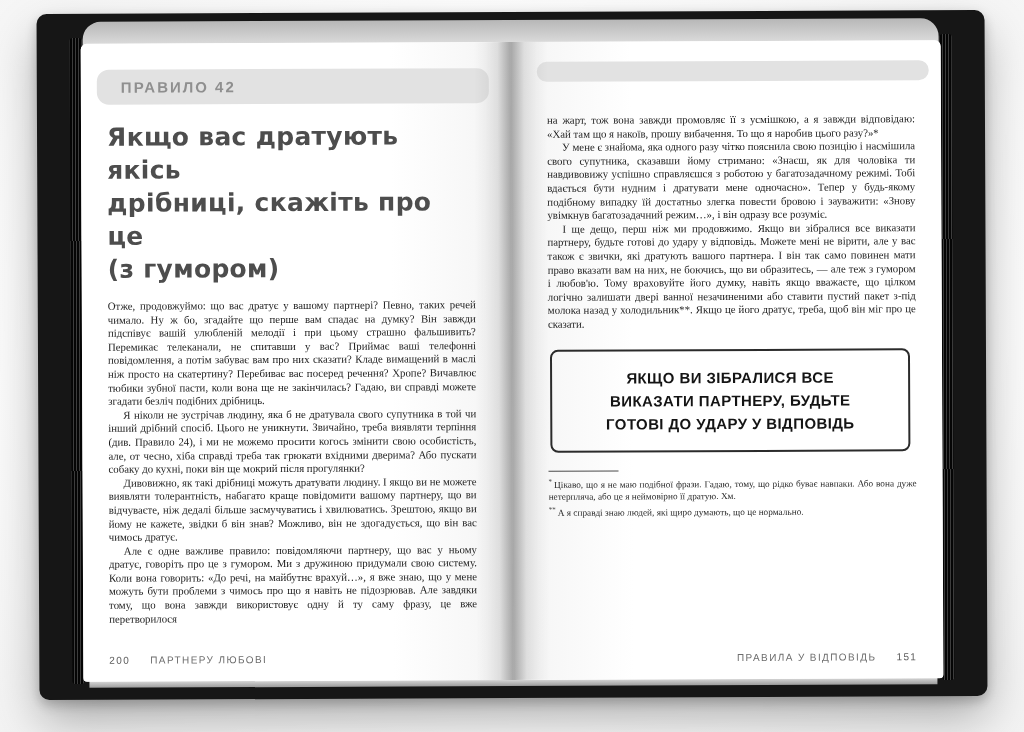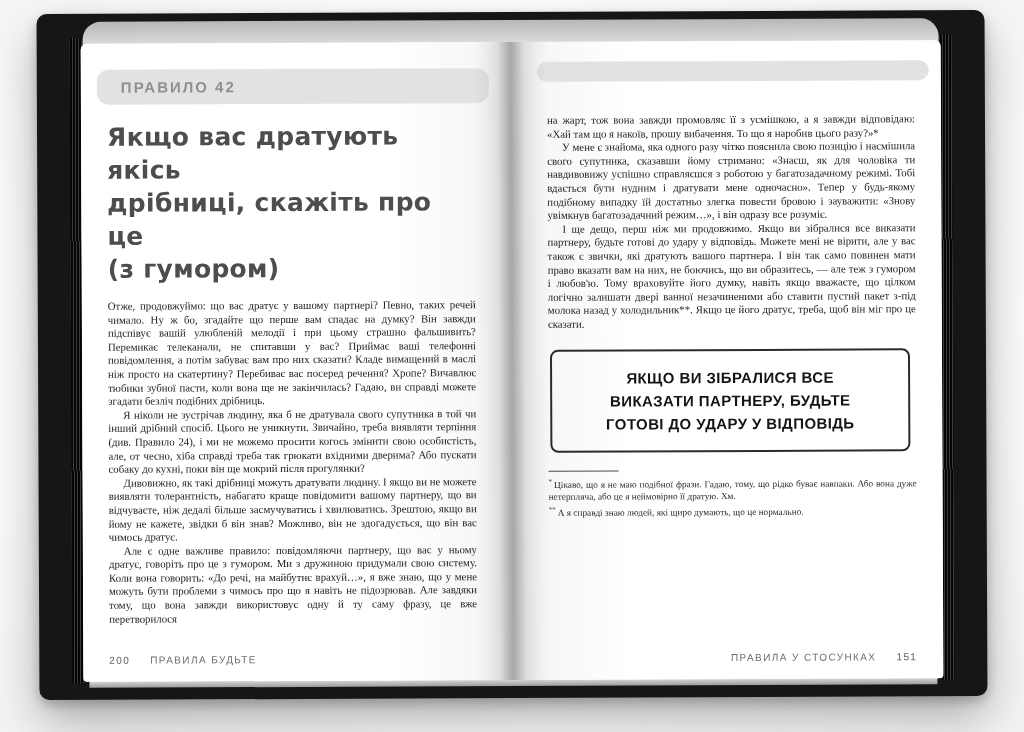--- a/index.html
+++ b/index.html
@@ -99,21 +99,21 @@
           <span class="tl">(з гумором)</span>
         </h1>
         <div class="body">
           <p class="flush">Отже, продовжуймо: що вас дратує у вашому партнері? Певно, таких речей чимало. Ну ж бо, згадайте що перше вам спадає на думку? Він завжди підспівує вашій улюбленій мелодії і при цьому страшно фальшивить? Перемикає телеканали, не спитавши у вас? Приймає ваші телефонні повідомлення, а потім забуває вам про них сказати? Кладе вимащений в маслі ніж просто на скатертину? Перебиває вас посеред речення? Хропе? Вичавлює тюбики зубної пасти, коли вона ще не закінчилась? Гадаю, ви справді можете згадати безліч подібних дрібниць.</p>
           <p>Я ніколи не зустрічав людину, яка б не дратувала свого супутника в той чи інший дрібний спосіб. Цього не уникнути. Звичайно, треба виявляти терпіння (див. Правило 24), і ми не можемо просити когось змінити свою особистість, але, от чесно, хіба справді треба так грюкати вхідними дверима? Або пускати собаку до кухні, поки він ще мокрий після прогулянки?</p>
           <p>Дивовижно, як такі дрібниці можуть дратувати людину. І якщо ви не можете виявляти толерантність, набагато краще повідомити вашому партнеру, що ви відчуваєте, ніж дедалі більше засмучуватись і хвилюватись. Зрештою, якщо ви йому не кажете, звідки б він знав? Можливо, він не здогадується, що він вас чимось дратує.</p>
           <p>Але є одне важливе правило: повідомляючи партнеру, що вас у ньому дратує, говоріть про це з гумором. Ми з дружиною придумали свою систему. Коли вона говорить: «До речі, на майбутнє врахуй…», я вже знаю, що у мене можуть бути проблеми з чимось про що я навіть не підозрював. Але завдяки тому, що вона завжди використовує одну й ту саму фразу, це вже перетворилося</p>
         </div>
         <div class="page-footer">
           <span class="pn">200</span>
-          <span class="pf-label">ПРАВИЛА БУДЬТЕ</span>
+          <span class="pf-label">ПАРТНЕРУ ЛЮБОВІ</span>
         </div>
       </div>
 
       <div class="page right">
         <div class="rule-band empty"></div>
         <div class="body">
           <p class="flush">на жарт, тож вона завжди промовляє її з усмішкою, а я завжди відповідаю: «Хай там що я накоїв, прошу вибачення. То що я наробив цього разу?»*</p>
           <p>У мене є знайома, яка одного разу чітко пояснила свою позицію і насмішила свого супутника, сказавши йому стримано: «Знаєш, як для чоловіка ти навдивовижу успішно справляєшся з роботою у багатозадачному режимі. Тобі вдається бути нудним і дратувати мене одночасно». Тепер у будь-якому подібному випадку їй достатньо злегка повести бровою і зауважити: «Знову увімкнув багатозадачний режим…», і він одразу все розуміє.</p>
           <p>І ще дещо, перш ніж ми продовжимо. Якщо ви зібралися все виказати партнеру, будьте готові до удару у відповідь. Можете мені не вірити, але у вас також є звички, які дратують вашого партнера. І він так само повинен мати право вказати вам на них, не боючись, що ви образитесь, — але теж з гумором і любов'ю. Тому враховуйте його думку, навіть якщо вважаєте, що цілком логічно залишати двері ванної незачиненими або ставити пустий пакет з-під молока назад у холодильник**. Якщо це його дратує, треба, щоб він міг про це сказати.</p>
         </div>
@@ -121,21 +121,21 @@
           <div>ЯКЩО ВИ ЗІБРАЛИСЯ ВСЕ</div>
           <div>ВИКАЗАТИ ПАРТНЕРУ, БУДЬТЕ</div>
           <div>ГОТОВІ ДО УДАРУ У ВІДПОВІДЬ</div>
         </div>
         <div class="footnotes">
           <div class="footnote-rule"></div>
           <p class="footnote"><sup>*</sup><span>Цікаво, що я не маю подібної фрази. Гадаю, тому, що рідко буває навпаки. Або вона дуже нетерпляча, або це я неймовірно її дратую. Хм.</span></p>
           <p class="footnote"><sup>**</sup><span>А я справді знаю людей, які щиро думають, що це нормально.</span></p>
         </div>
         <div class="page-footer">
-          <span class="pf-label">ПРАВИЛА У СТОСУНКАХ</span>
+          <span class="pf-label">ПРАВИЛА У ВІДПОВІДЬ</span>
           <span class="pn">151</span>
         </div>
       </div>
 
       <div class="gutter"></div>
     </div>
   </div>
 </div>
 
 </body></html>

